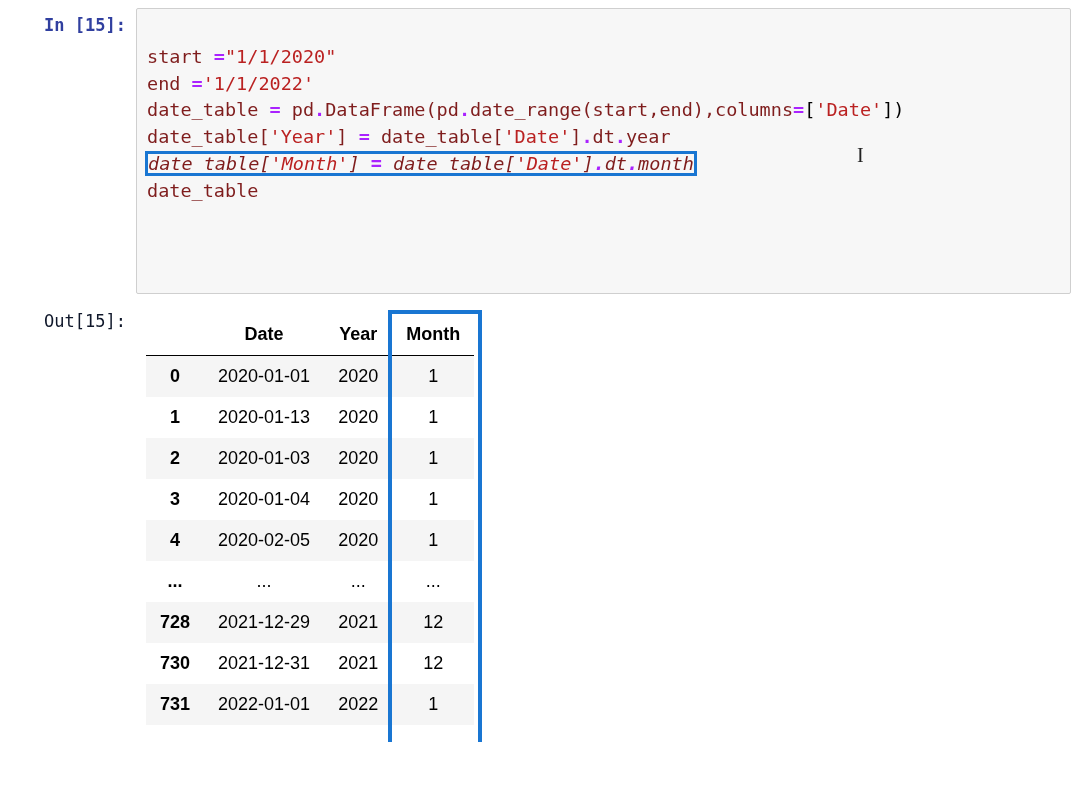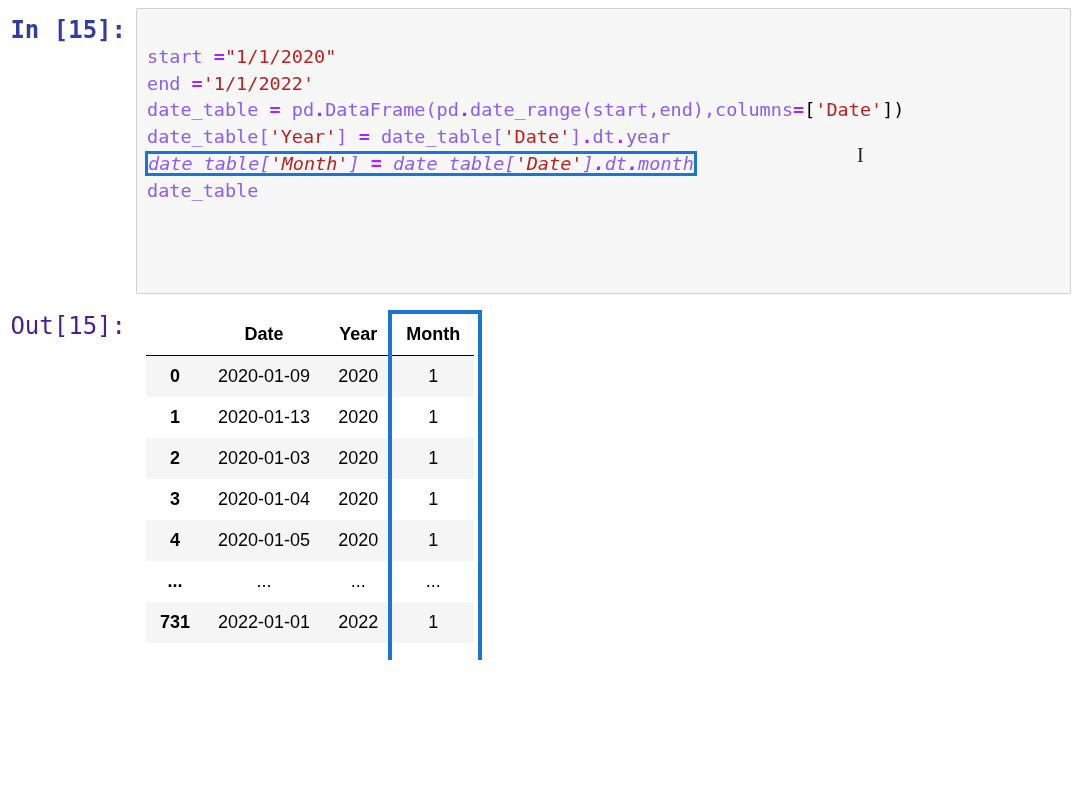--- a/index.html
+++ b/index.html
@@ -12,46 +12,46 @@
   }
   .cell {
     display: flex;
     align-items: flex-start;
   }
   .prompt {
     width: 118px;
     text-align: right;
     padding: 6px 10px 0 0;
     font-family: "DejaVu Sans Mono", Menlo, Monaco, Consolas, monospace;
-    font-size: 24px;
+    font-size: 17px;
     flex-shrink: 0;
     line-height: 1.4;
   }
   .prompt-in {
     color: #303F9F;
     font-weight: bold;
   }
   .prompt-out {
-    color: #4c1d95;
+    color: #0f172a;
   }
   .input-area {
     flex: 1;
     background: #f7f7f7;
     border: 1px solid #cfcfcf;
     border-radius: 2px;
     padding: 8px 10px;
     font-family: "DejaVu Sans Mono", Menlo, Monaco, Consolas, monospace;
     font-size: 18.5px;
     line-height: 1.45;
     white-space: pre;
     overflow-x: auto;
     position: relative;
   }
   .code-line { display: block; }
-  .s-var { color: #8b5cf6; }
+  .s-var { color: #7f1d1d; }
   .s-op { color: #AA22FF; font-weight: bold; }
   .s-str { color: #BA2121; }
   .s-p { color: #000; }
 
   .highlight-box {
     outline: 3px solid #1976D2;
     outline-offset: -1px;
     display: inline;
     padding: 0 1px;
     font-style: italic;
@@ -124,21 +124,21 @@
           <tr>
             <th></th>
             <th>Date</th>
             <th>Year</th>
             <th id="month-th">Month</th>
           </tr>
         </thead>
         <tbody id="df-body">
             <tr>
               <th>0</th>
-              <td>2020-01-09</td>
+              <td>2020-01-01</td>
               <td>2020</td>
               <td class="month-cell">1</td>
             </tr>
             <tr>
               <th>1</th>
               <td>2020-01-13</td>
               <td>2020</td>
               <td class="month-cell">1</td>
             </tr>
             <tr>
@@ -148,29 +148,41 @@
               <td class="month-cell">1</td>
             </tr>
             <tr>
               <th>3</th>
               <td>2020-01-04</td>
               <td>2020</td>
               <td class="month-cell">1</td>
             </tr>
             <tr>
               <th>4</th>
-              <td>2020-01-05</td>
+              <td>2020-02-05</td>
               <td>2020</td>
               <td class="month-cell">1</td>
             </tr>
             <tr>
               <th>...</th>
               <td>...</td>
               <td>...</td>
               <td class="month-cell">...</td>
+            </tr>
+            <tr>
+              <th>728</th>
+              <td>2021-12-29</td>
+              <td>2021</td>
+              <td class="month-cell">12</td>
+            </tr>
+            <tr>
+              <th>730</th>
+              <td>2021-12-31</td>
+              <td>2021</td>
+              <td class="month-cell">12</td>
             </tr>
             <tr>
               <th>731</th>
               <td>2022-01-01</td>
               <td>2022</td>
               <td class="month-cell">1</td>
             </tr>
           </tbody>
       </table>
       <div id="month-highlight" class="month-col-highlight" style="left: 242.172px; top: -4px; width: 85.9844px; height: 456px;"></div>

